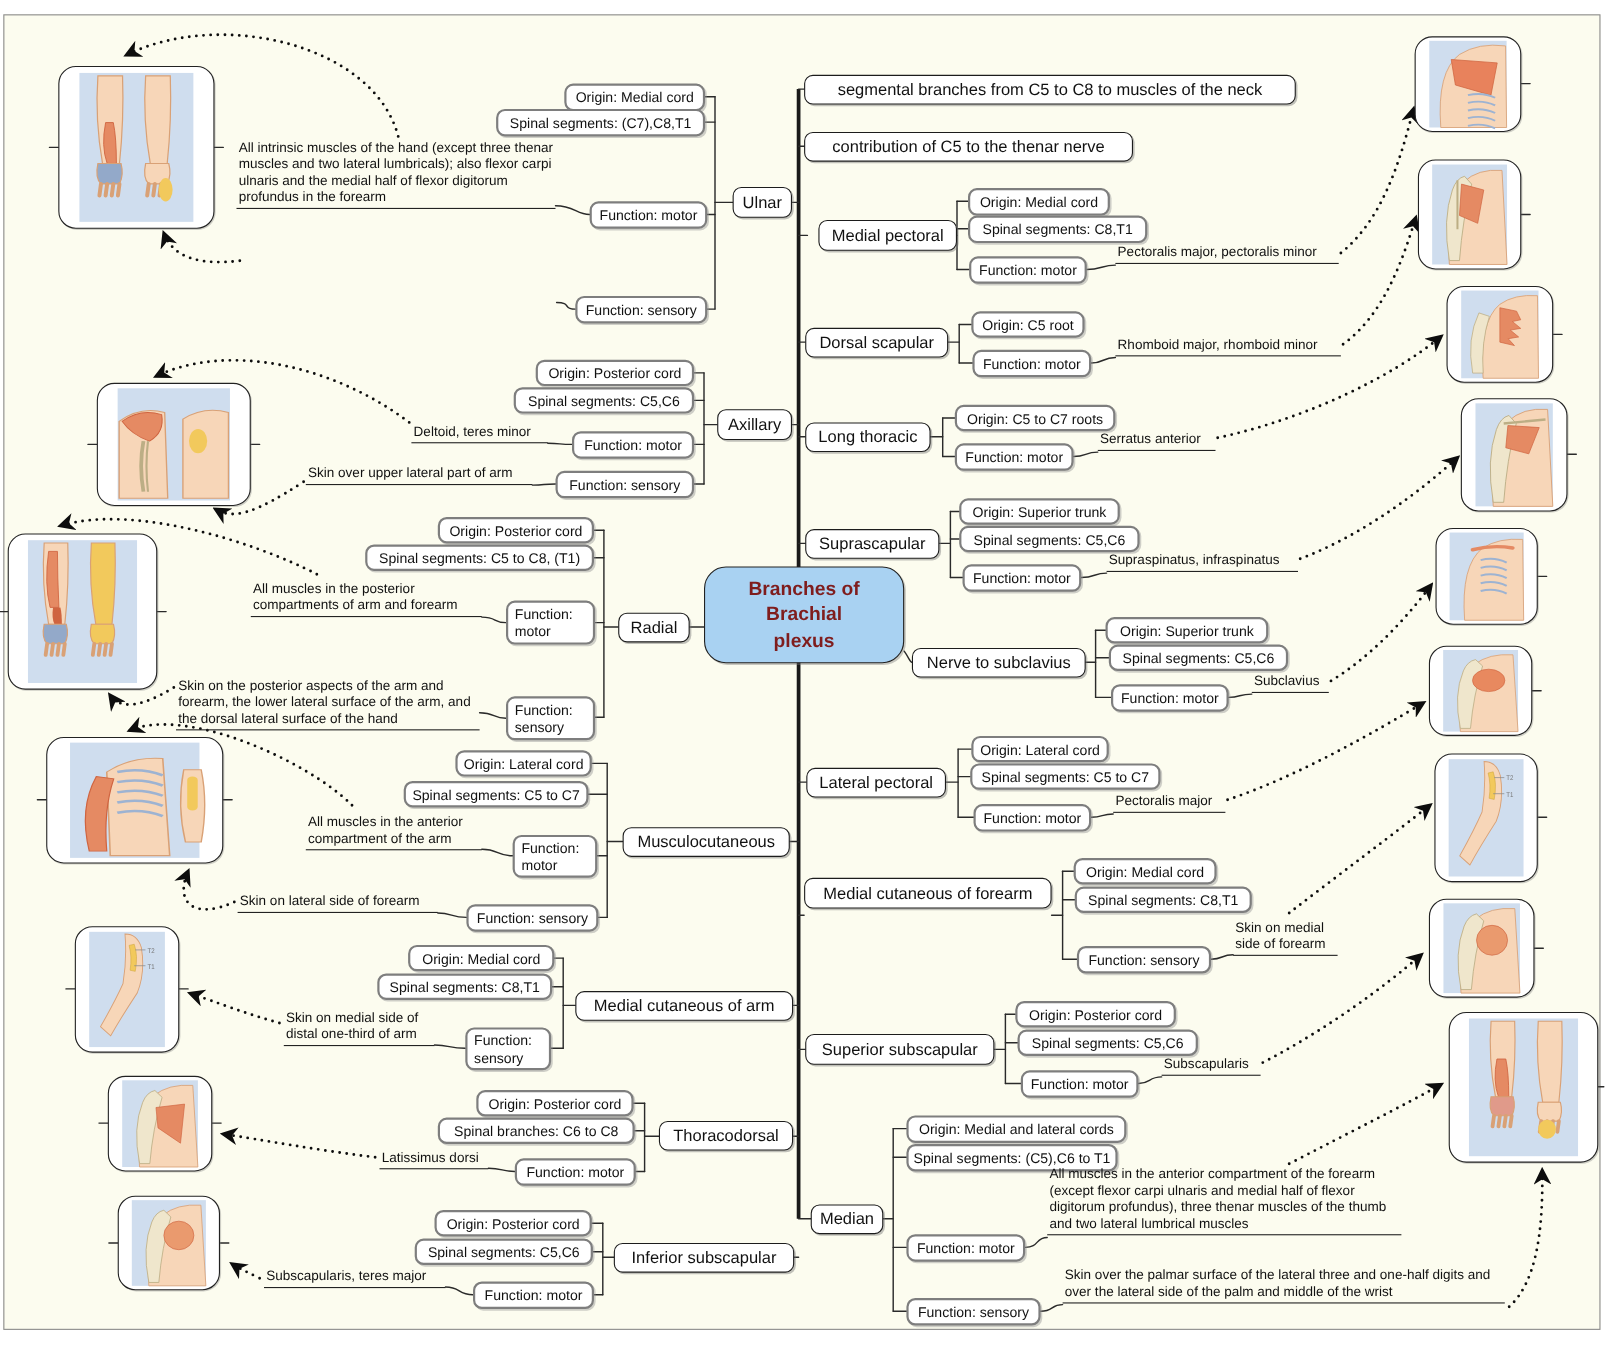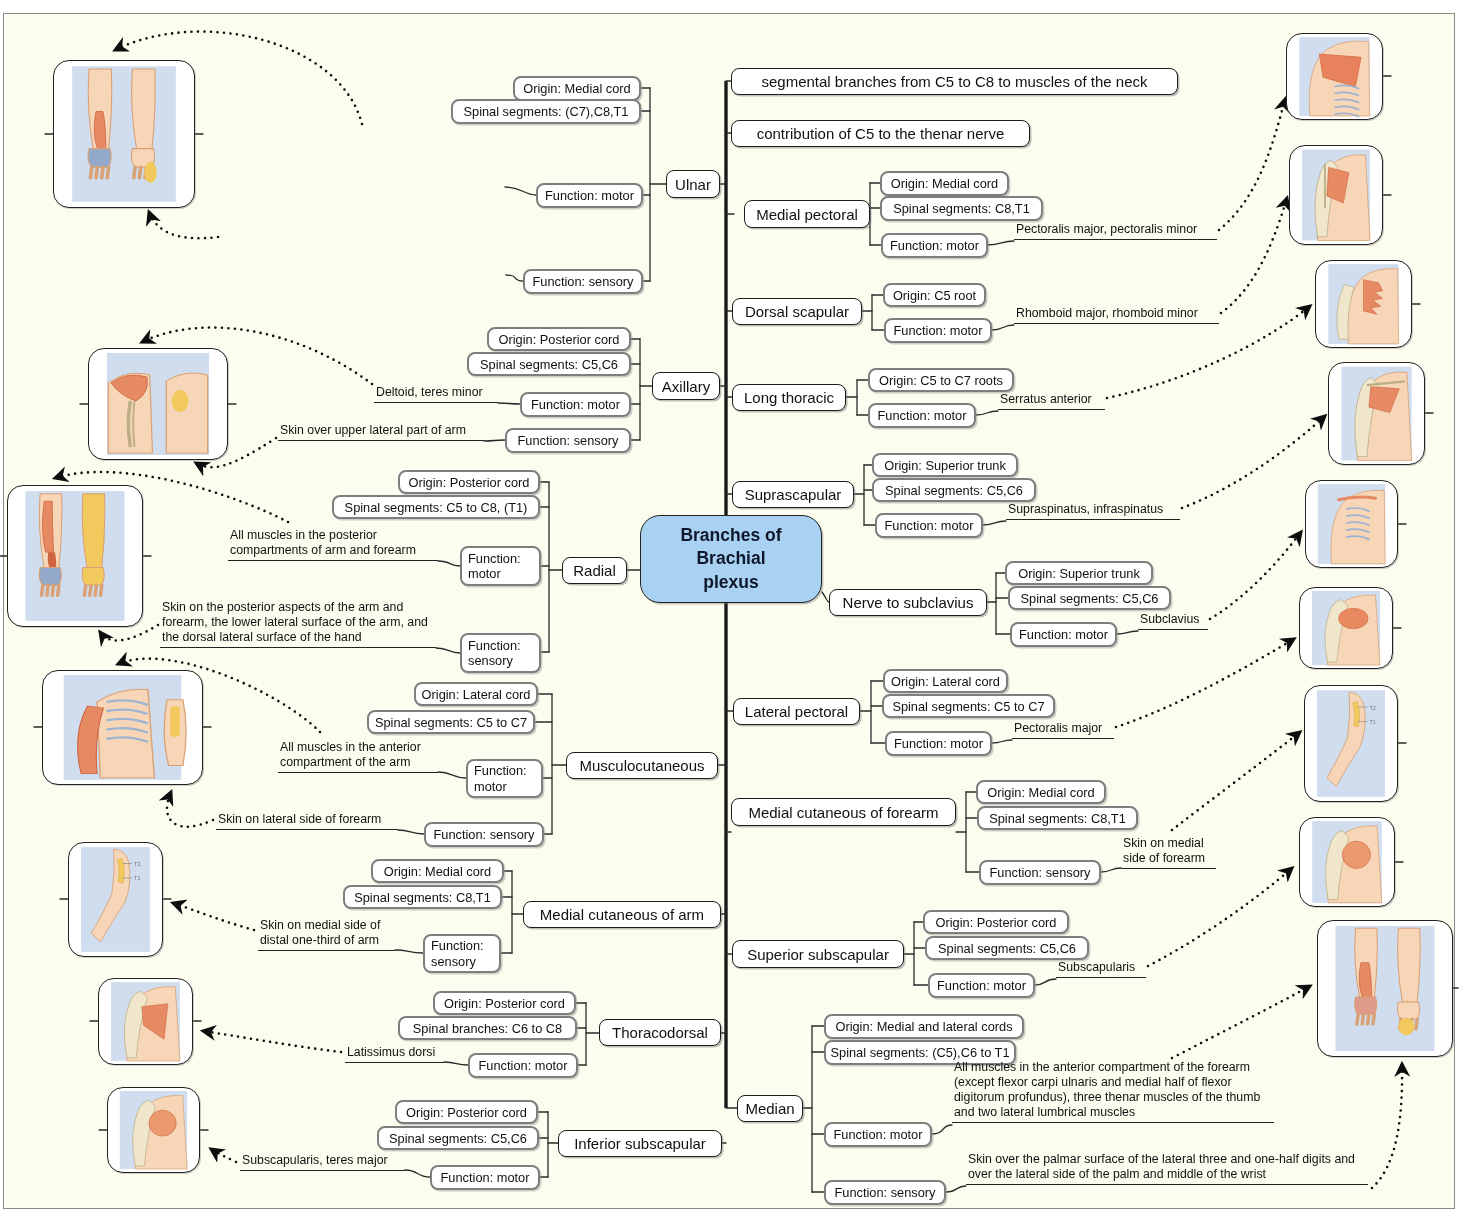--- a/index.html
+++ b/index.html
@@ -4,21 +4,21 @@
 <style>
   html,body{margin:0;padding:0;background:#ffffff;font-family:"Liberation Sans",sans-serif;}
   .stage{position:relative;width:1460px;height:1223px;overflow:hidden;background:#ffffff;}
   .frame{position:absolute;left:3px;top:13px;width:1452px;height:1196px;background:#fcfcef;border:1.6px solid #8a8a8a;box-sizing:border-box;}
   svg.wires{position:absolute;left:0;top:0;width:1460px;height:1223px;z-index:1;}
   .topic,.attr,.bigbox,.rootnode,.callout,.thumb{position:absolute;box-sizing:border-box;z-index:2;}
   .topic,.bigbox{background:#fff;border:1.4px solid #1c1c1c;border-radius:8px;display:flex;align-items:center;justify-content:center;font-size:15px;color:#111;padding:1px 6px;white-space:nowrap;box-shadow:1.5px 1.5px 0 rgba(120,120,120,.45);}
   .attr{background:#fff;border:2px solid #7e7e7e;border-radius:8px;display:flex;align-items:center;justify-content:center;font-size:12.8px;color:#111;padding:0 6px;white-space:nowrap;box-shadow:1.5px 1.5px 0 rgba(150,150,150,.45);}
   .attr.wrap{white-space:normal;line-height:1.2;justify-content:flex-start;text-align:left;}
   .callout{font-size:12.3px;line-height:1.22;color:#111;border-bottom:1.4px solid #222;padding:0 2px 2px 2px;text-align:left;}
-  .rootnode{background:#a9d2f2;border:1.7px solid #222;border-radius:20px;display:flex;align-items:center;justify-content:center;text-align:center;font-weight:bold;font-size:17.5px;line-height:1.35;color:#0f172a;box-shadow:1.5px 1.5px 0 rgba(120,120,120,.4);}
+  .rootnode{background:#a9d2f2;border:1.7px solid #222;border-radius:20px;display:flex;align-items:center;justify-content:center;text-align:center;font-weight:bold;font-size:17.5px;line-height:1.35;color:#7f1d1d;box-shadow:1.5px 1.5px 0 rgba(120,120,120,.4);}
   .rootnode span{display:block;width:126px;}
   .thumb{background:#fff;border:1.7px solid #222;border-radius:16px;overflow:hidden;box-shadow:1px 1px 0 rgba(120,120,120,.35);}
   .thumb svg{display:block;width:100%;height:100%;}
 </style>
 </head>
 <body>
 
 <div class="stage">
   <div class="frame"></div>
 
@@ -231,36 +231,37 @@
     </div>
 
   <div class="bigbox" style="left:731px;top:68px;width:447px;height:27px">segmental branches from C5 to C8 to muscles of the neck</div>
   <div class="bigbox" style="left:731px;top:120px;width:299px;height:27px">contribution of C5 to the thenar nerve</div>
 
   <div class="topic" style="left:666px;top:170px;width:54px;height:28px">Ulnar</div>
   <div class="attr" style="left:513px;top:76px;width:128px;height:25px">Origin: Medial cord</div>
   <div class="attr" style="left:451px;top:99px;width:190px;height:25px">Spinal segments: (C7),C8,T1</div>
   <div class="attr" style="left:536px;top:183px;width:107px;height:25px">Function: motor</div>
   <div class="attr" style="left:523px;top:269px;width:120px;height:25px">Function: sensory</div>
+  <div class="callout" style="left:215px;top:127px;width:290px">All intrinsic muscles of the hand (except three thenar muscles and two lateral lumbricals); also flexor carpi ulnaris and the medial half of flexor digitorum profundus in the forearm</div>
 
   <div class="topic" style="left:652px;top:372px;width:68px;height:28px">Axillary</div>
   <div class="attr" style="left:487px;top:327px;width:144px;height:24px">Origin: Posterior cord</div>
   <div class="attr" style="left:467px;top:352px;width:164px;height:24px">Spinal segments: C5,C6</div>
   <div class="attr" style="left:520px;top:392px;width:111px;height:25px">Function: motor</div>
   <div class="attr" style="left:505px;top:428px;width:126px;height:25px">Function: sensory</div>
   <div class="callout" style="left:374px;top:385px;width:124px">Deltoid, teres minor</div>
   <div class="callout" style="left:278px;top:423px;width:206px">Skin over upper lateral part of arm</div>
 
   <div class="topic" style="left:562px;top:557px;width:65px;height:27px">Radial</div>
   <div class="attr" style="left:398px;top:470px;width:142px;height:24px">Origin: Posterior cord</div>
   <div class="attr" style="left:332px;top:495px;width:208px;height:24px">Spinal segments: C5 to C8, (T1)</div>
   <div class="attr wrap" style="left:460px;top:546px;width:81px;height:40px">Function: motor</div>
   <div class="attr wrap" style="left:460px;top:633px;width:81px;height:40px">Function: sensory</div>
   <div class="callout" style="left:228px;top:528px;width:210px">All muscles in the posterior compartments of arm and forearm</div>
-  <div class="callout" style="left:160px;top:600px;width:276px">Skin on the posterior aspects of the arm and forearm, the lower lateral surface of the arm, and the dorsal lateral surface of the hand</div>
+  <div class="callout" style="left:160px;top:616px;width:276px">Skin on the posterior aspects of the arm and forearm, the lower lateral surface of the arm, and the dorsal lateral surface of the hand</div>
 
   <div class="topic" style="left:566px;top:752px;width:152px;height:27px">Musculocutaneous</div>
   <div class="attr" style="left:414px;top:682px;width:124px;height:24px">Origin: Lateral cord</div>
   <div class="attr" style="left:367px;top:710px;width:168px;height:24px">Spinal segments: C5 to C7</div>
   <div class="attr wrap" style="left:466px;top:759px;width:77px;height:39px">Function: motor</div>
   <div class="attr" style="left:424px;top:822px;width:120px;height:25px">Function: sensory</div>
   <div class="callout" style="left:278px;top:740px;width:160px">All muscles in the anterior compartment of the arm</div>
   <div class="callout" style="left:216px;top:812px;width:182px">Skin on lateral side of forearm</div>
 
   <div class="topic" style="left:523px;top:901px;width:198px;height:27px">Medial cutaneous of arm</div>

